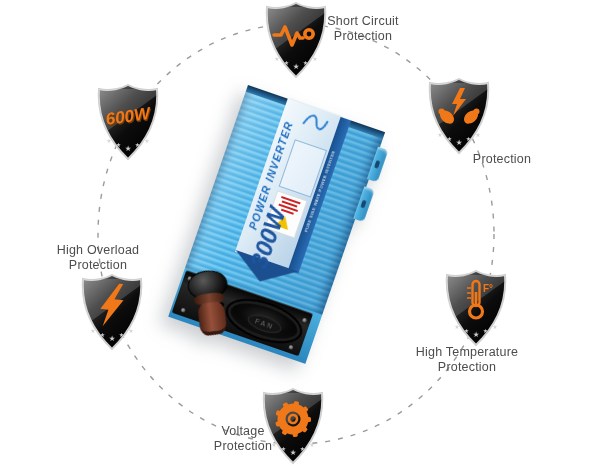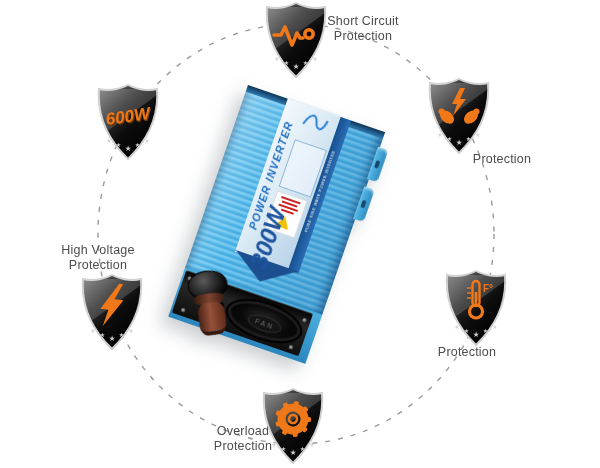--- a/index.html
+++ b/index.html
@@ -218,21 +218,21 @@
         <text x="41.5" y="65" font-size="6">★</text>
         <text x="51" y="61" font-size="6">★</text>
       </g>
     </svg>
   </div>
   <div class="feat-label" style="left:442px;top:152px;width:120px">
       <div>Protection</div>
   </div>
 
   <div class="feat-label" style="left:38px;top:243px;width:120px">
-    <div>High Voltage</div>
+    <div>High Overload</div>
       <div>Protection</div>
   </div>
   <div class="shield-box" style="left:80px;top:272px">
     <svg width="64" height="80" viewBox="0 0 64 80">
       <path d="M32 3 C38 6.5 50 9.5 61 7 C62.5 27 57 53 32 77 C7 53 1.5 27 3 7 C14 9.5 26 6.5 32 3 Z" fill="url(#shbase)" stroke="#d0d0d0" stroke-width="2"></path>
       <polygon points="3,7 61,7 61,13 3,55" fill="rgba(255,255,255,0.17)" clip-path="url(#shclip)"></polygon>
       <g fill="#F07818">
         <polygon points="37,11 21,38 29,38 25,55 43,27 34,27 41,11" transform="rotate(6 32 32)"></polygon>
       </g>
       <g fill="#d4d4d4" opacity="0.95" text-anchor="middle" font-family="DejaVu Sans, sans-serif">
@@ -260,25 +260,26 @@
         <text x="13" y="61" font-size="6">★</text>
         <text x="22.5" y="65" font-size="6">★</text>
         <text x="32" y="68.5" font-size="7.5">★</text>
         <text x="41.5" y="65" font-size="6">★</text>
         <text x="51" y="61" font-size="6">★</text>
       </g>
     </svg>
   </div>
   <div class="feat-label" style="left:407px;top:345px;width:120px">
 
+    <div>High Temperature</div>
       <div>Protection</div>
   </div>
 
   <div class="feat-label" style="left:183px;top:424px;width:120px">
-    <div>Overload</div>
+    <div>Voltage</div>
       <div>Protection</div>
   </div>
   <div class="shield-box" style="left:261px;top:386px">
     <svg width="64" height="80" viewBox="0 0 64 80">
       <path d="M32 3 C38 6.5 50 9.5 61 7 C62.5 27 57 53 32 77 C7 53 1.5 27 3 7 C14 9.5 26 6.5 32 3 Z" fill="url(#shbase)" stroke="#d0d0d0" stroke-width="2"></path>
       <polygon points="3,7 61,7 61,13 3,55" fill="rgba(255,255,255,0.17)" clip-path="url(#shclip)"></polygon>
       <g transform="rotate(12 32 33)">
         <g fill="#F07818">
           <rect x="29.5" y="15" width="5" height="7" rx="1.5"></rect>
           <rect x="29.5" y="15" width="5" height="7" rx="1.5" transform="rotate(40 32 33)"></rect>

